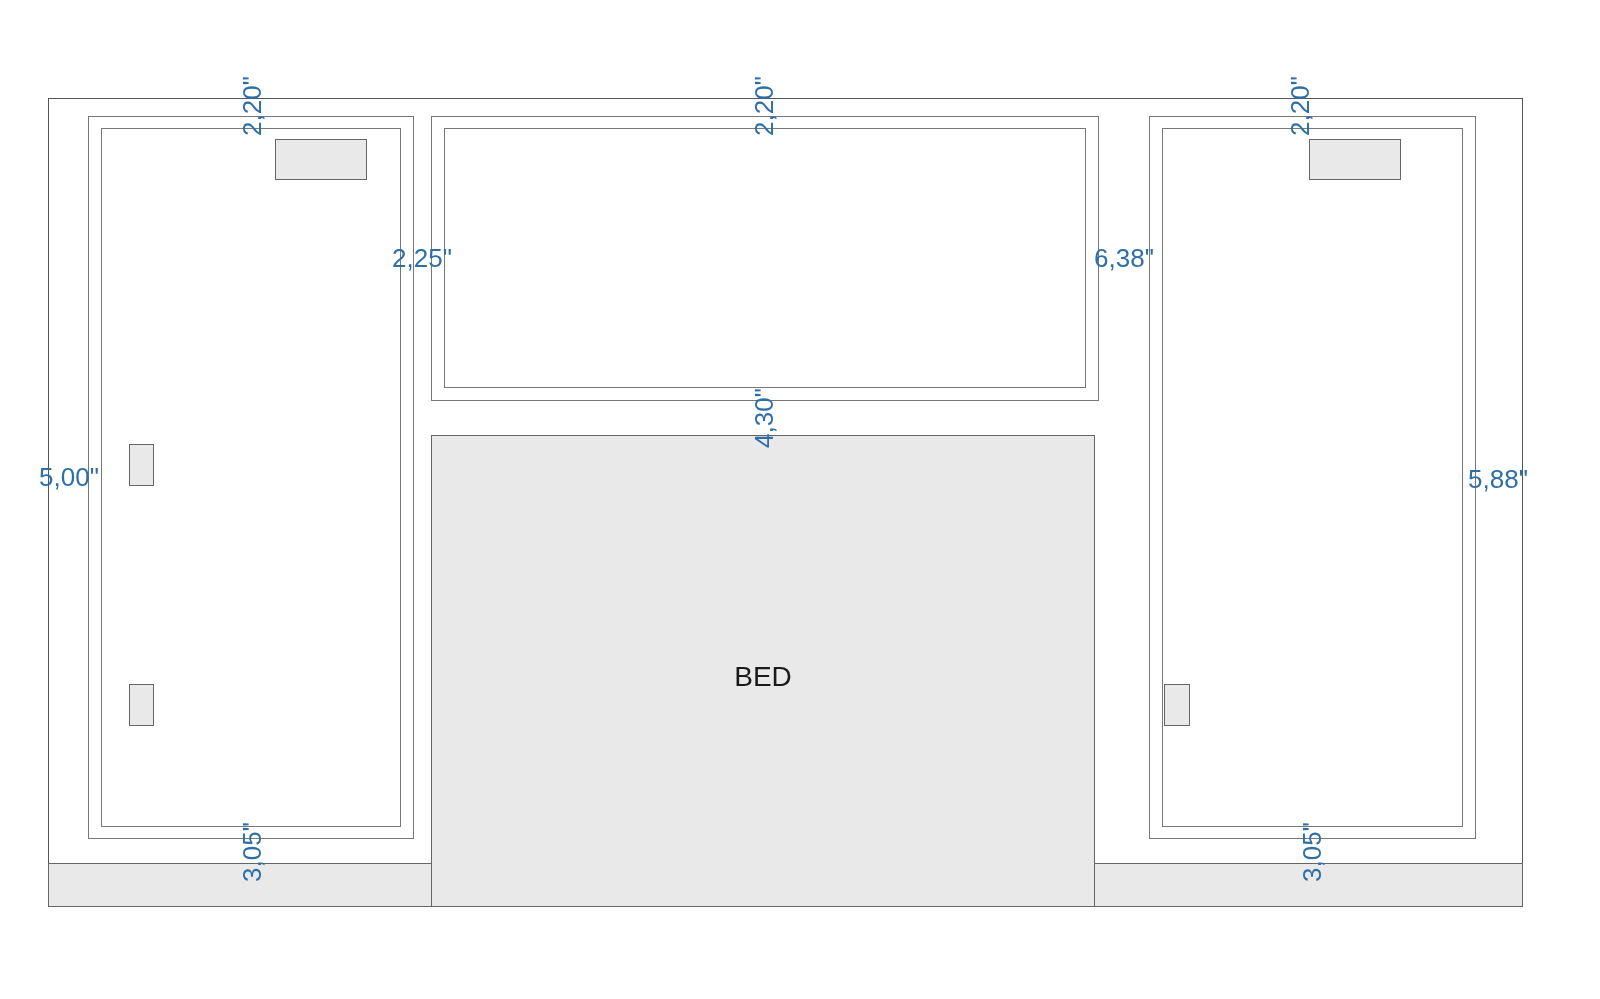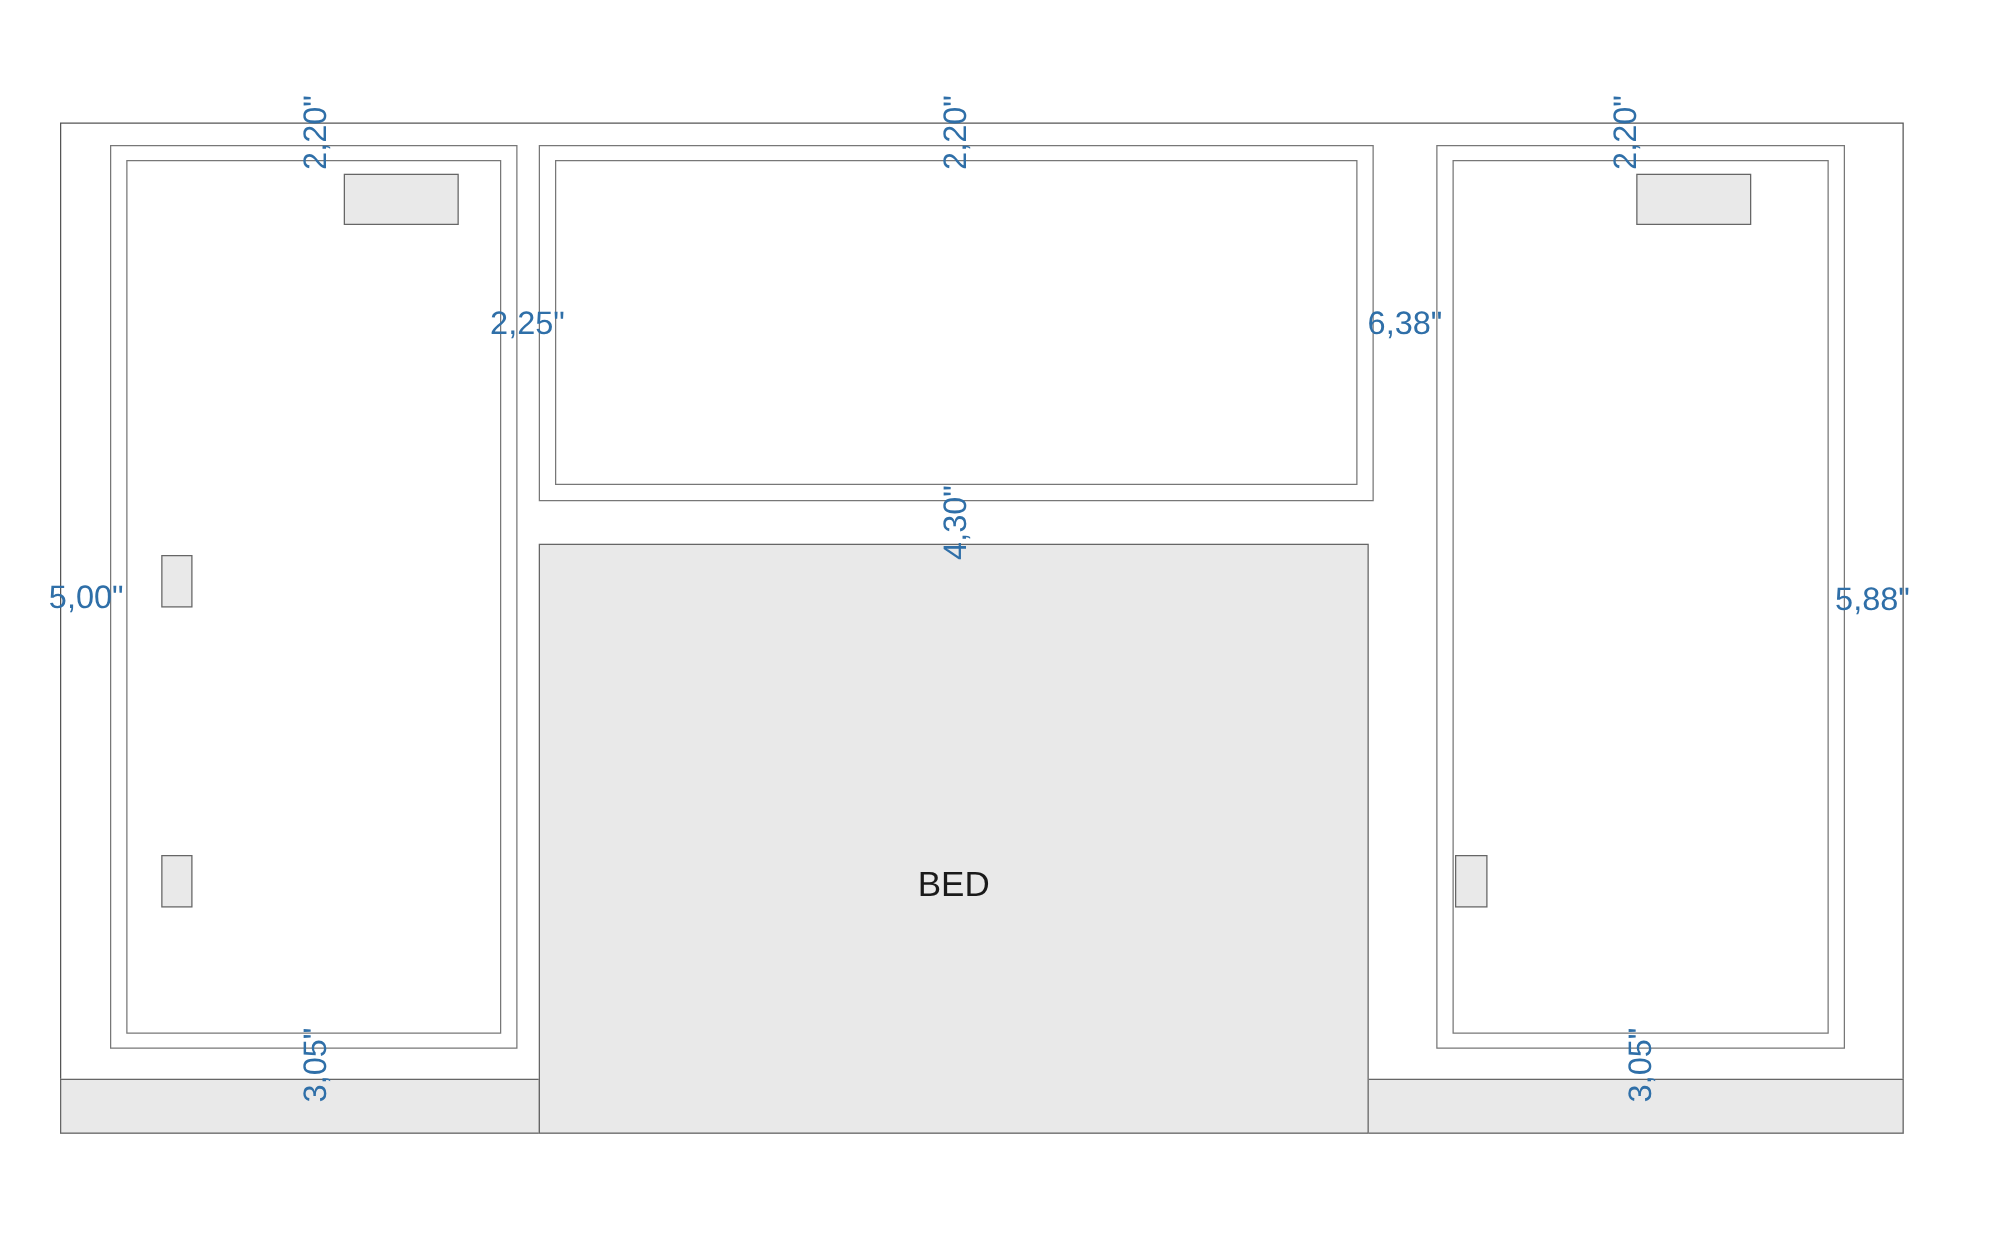--- a/index.html
+++ b/index.html
@@ -29,21 +29,21 @@
   <div class="abs line" style="left:88px; top:116px; width:326px; height:723px;"></div>
   <div class="abs line" style="left:101px; top:128px; width:300px; height:699px;"></div>
   <div class="abs fill" style="left:275px; top:139px; width:92px; height:41px;"></div>
   <div class="abs fill" style="left:129px; top:444px; width:25px; height:42px;"></div>
   <div class="abs fill" style="left:129px; top:684px; width:25px; height:42px;"></div>
 
   <div class="abs line" style="left:431px; top:116px; width:668px; height:285px;"></div>
   <div class="abs line" style="left:444px; top:128px; width:642px; height:260px;"></div>
 
   <div class="abs fill" style="left:431px; top:435px; width:664px; height:472px;"></div>
-  <div class="label" style="left:763px; top:708px;">BED</div>
+  <div class="label" style="left:763px; top:677px;">BED</div>
 
   <div class="abs line" style="left:1149px; top:116px; width:327px; height:723px;"></div>
   <div class="abs line" style="left:1162px; top:128px; width:301px; height:699px;"></div>
   <div class="abs fill" style="left:1309px; top:139px; width:92px; height:41px;"></div>
   <div class="abs fill" style="left:1164px; top:684px; width:26px; height:42px;"></div>
 
   <div class="dim v" style="left:252px; top:106px;">2,20"</div>
   <div class="dim v" style="left:764px; top:106px;">2,20"</div>
   <div class="dim v" style="left:1300px; top:106px;">2,20"</div>
 

